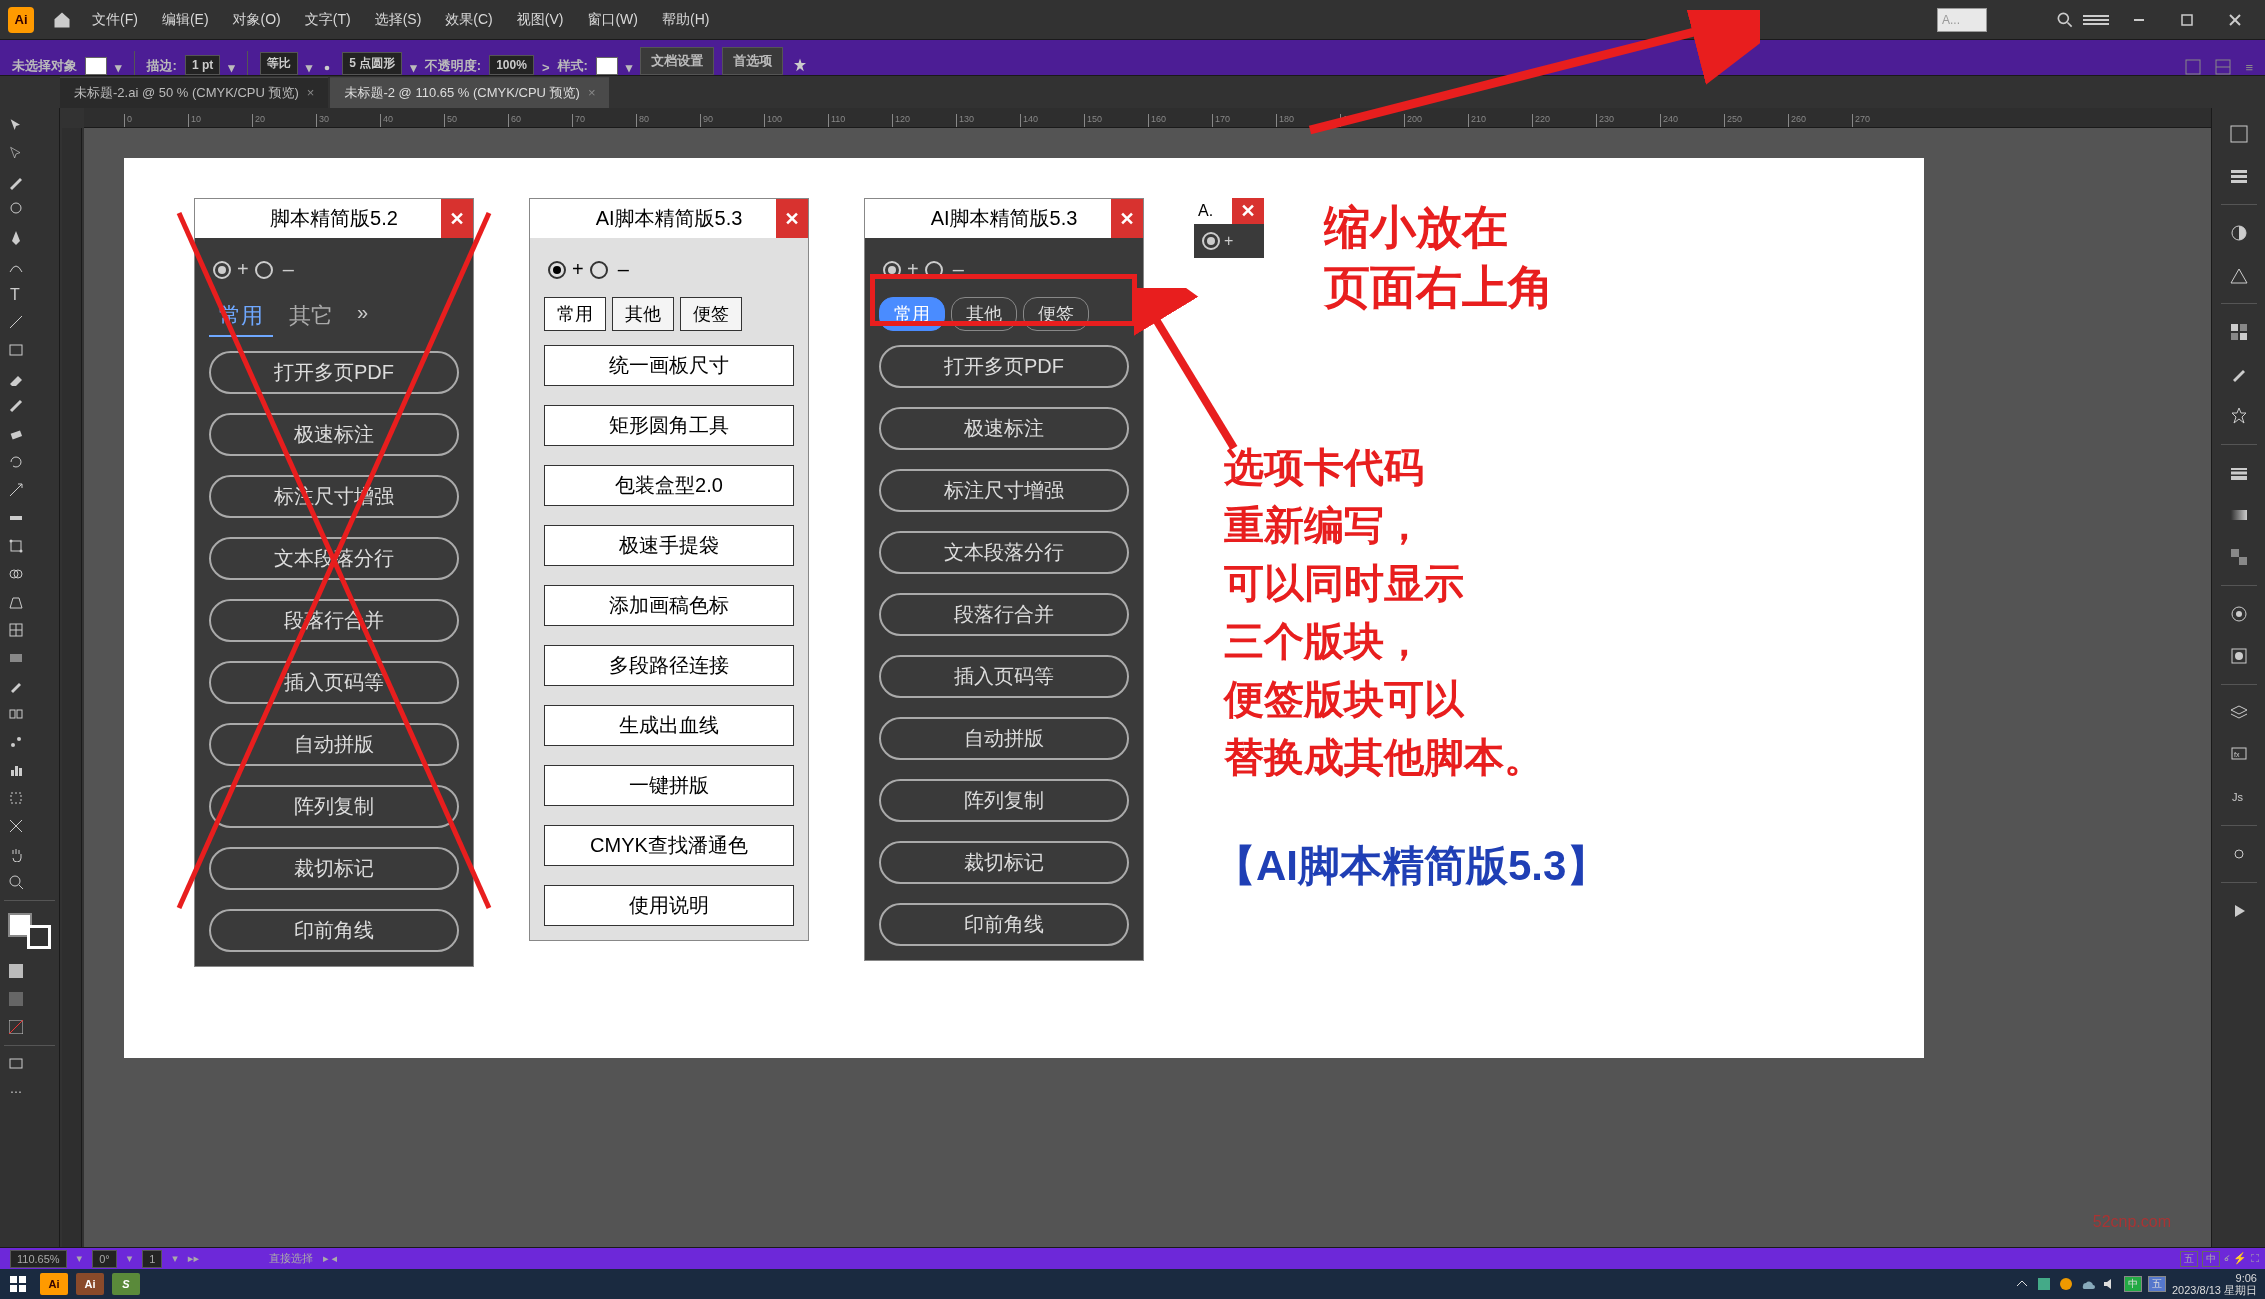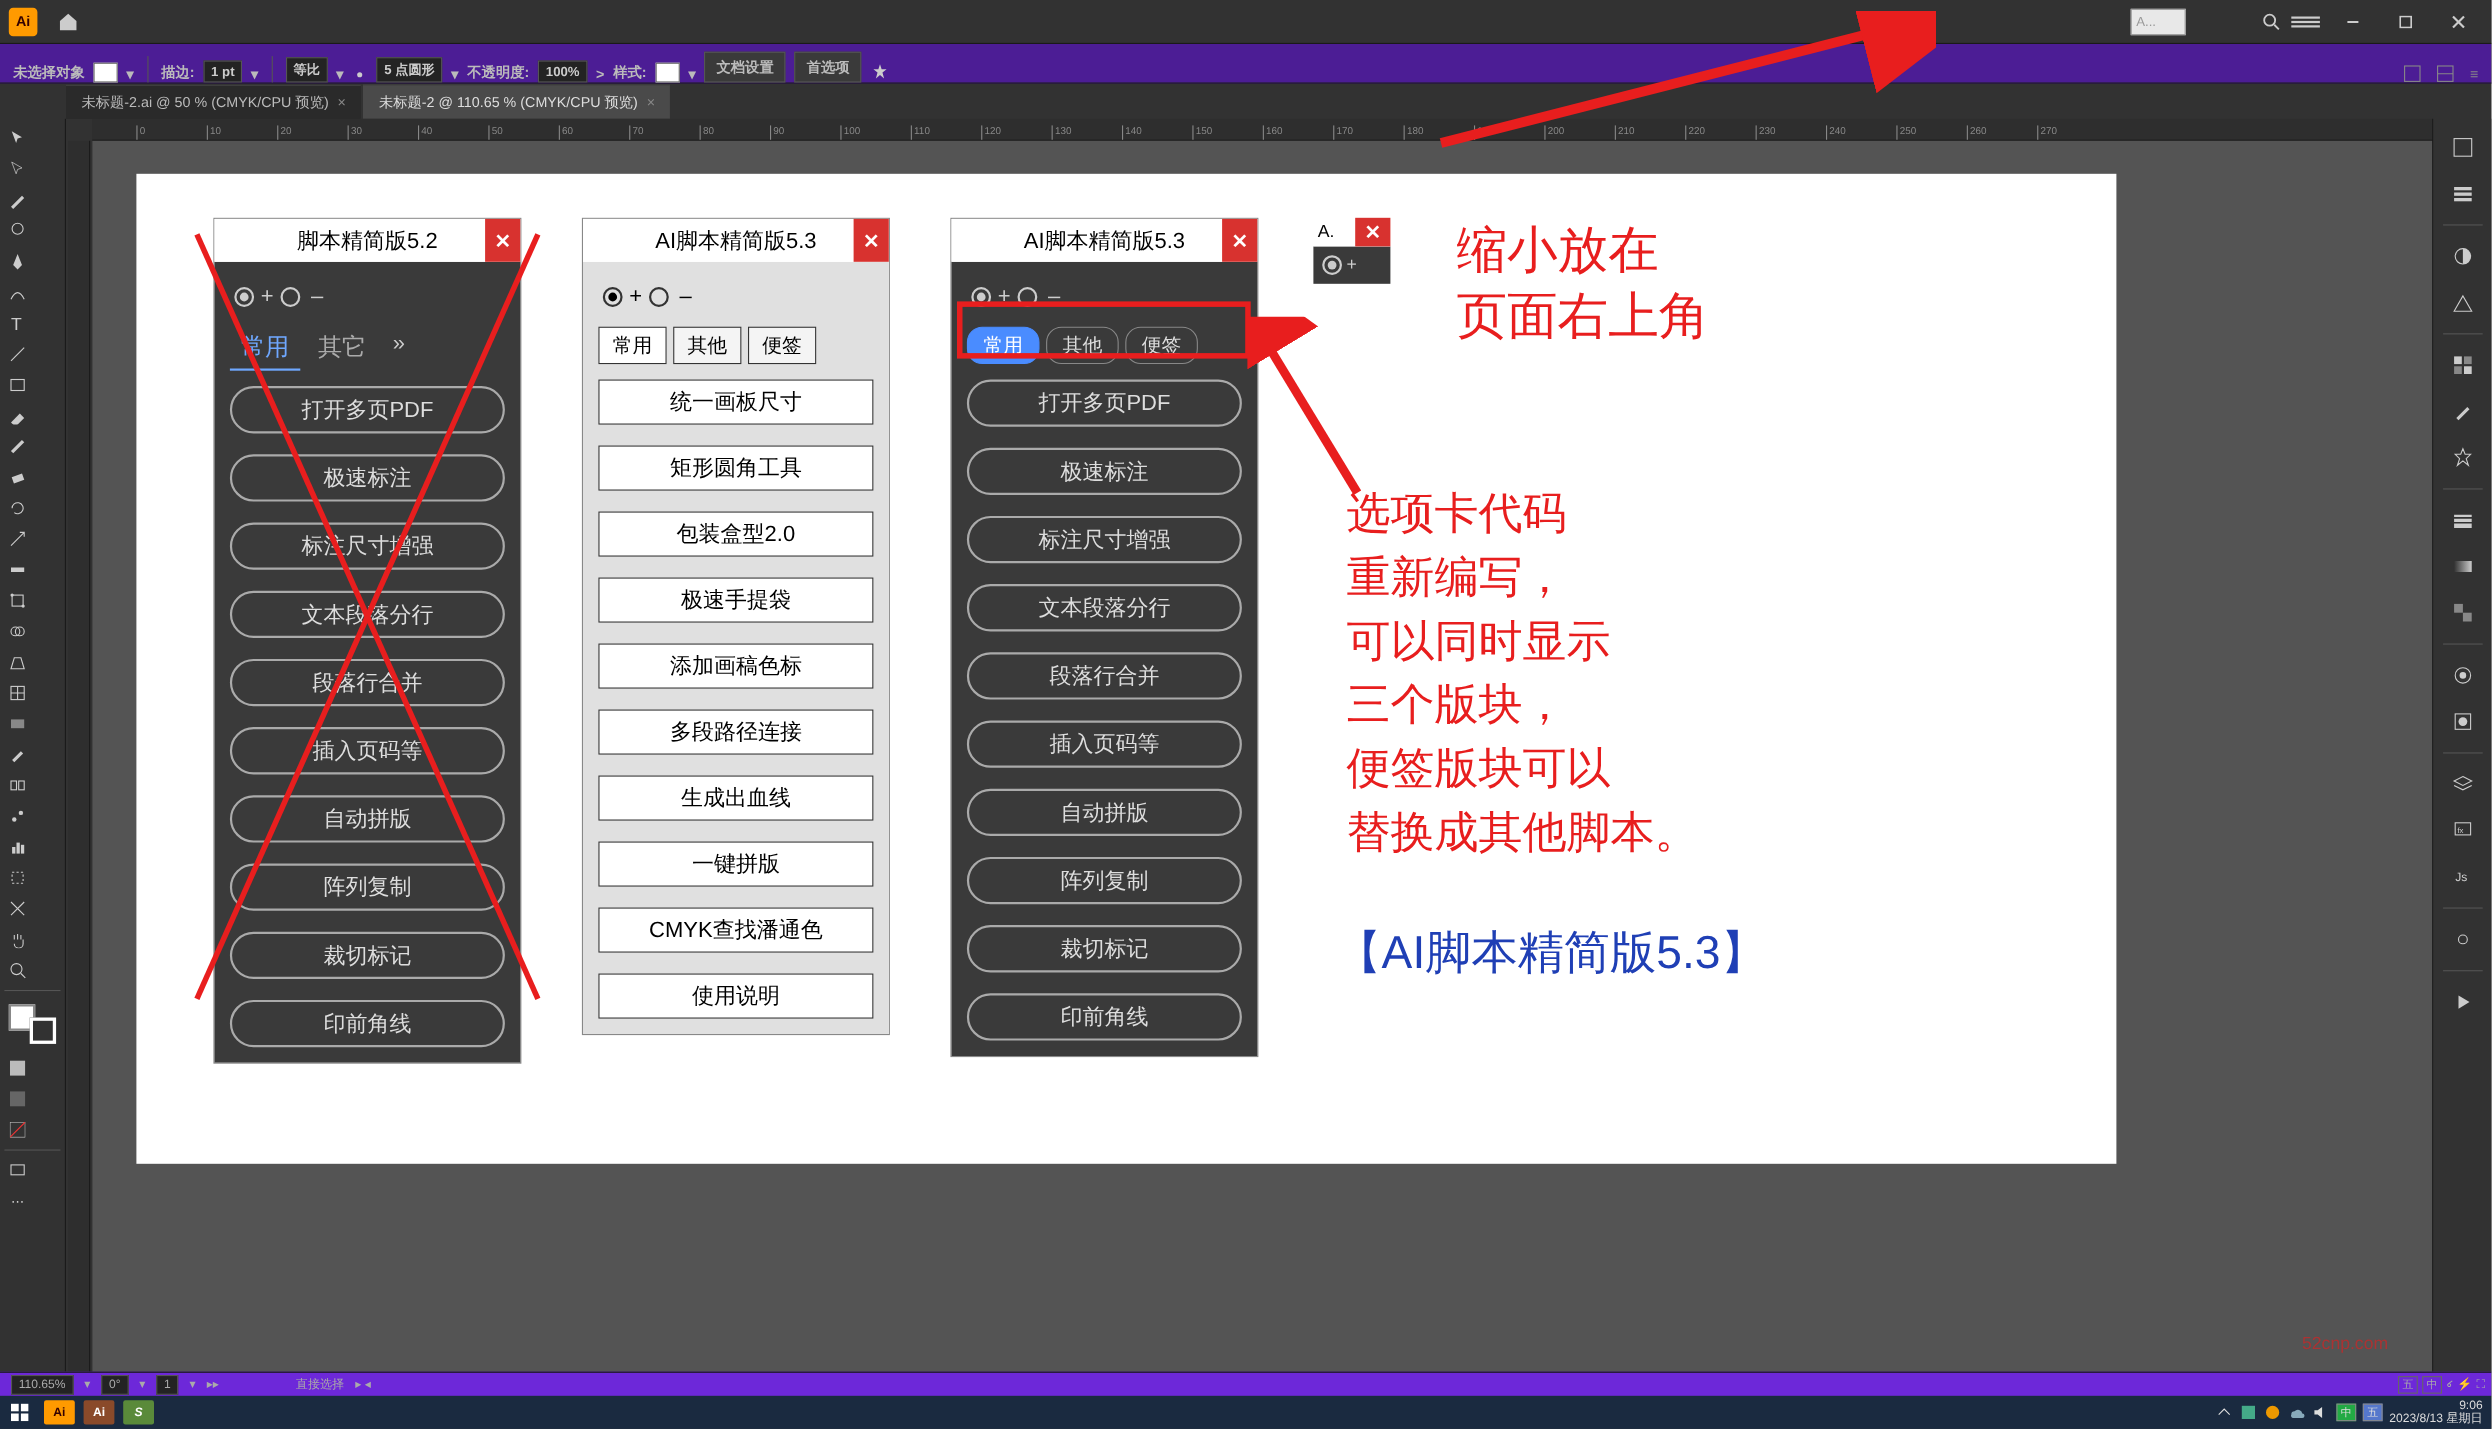--- a/index.html
+++ b/index.html
@@ -171,21 +171,21 @@
 
 .red-x {
   position: absolute; pointer-events: none;
 }
 .red-box {
   position: absolute; border: 5px solid #e81e1e; pointer-events: none;
 }
 
 
 .anno {
-  position: absolute; font-weight: 400; color: #e81e1e;
+  position: absolute; font-weight: 700; color: #e81e1e;
 }
 .anno1 { font-size: 46px; line-height: 1.3; }
 .anno2 { font-size: 40px; line-height: 1.45; }
 .anno3 { font-size: 42px; color: #1f3fb5; }
 
 
 .arrow { position: absolute; pointer-events: none; }
 
 
 .mini-panel {
@@ -224,20 +224,31 @@
 svg { display: block; }
 </style>
 </head>
 <body>
 
 <div class="topbar">
   <div class="ai-logo">Ai</div>
   <svg class="home-icon" viewBox="0 0 24 24">
       <path d="M3 11l9-8 9 8v10H3z"></path>
     </svg>
+  <div class="menu">
+    <span class="menu-item">文件(F)</span>
+    <span class="menu-item">编辑(E)</span>
+    <span class="menu-item">对象(O)</span>
+    <span class="menu-item">文字(T)</span>
+    <span class="menu-item">选择(S)</span>
+    <span class="menu-item">效果(C)</span>
+    <span class="menu-item">视图(V)</span>
+    <span class="menu-item">窗口(W)</span>
+    <span class="menu-item">帮助(H)</span>
+  </div>
   <div class="topbar-right">
     <div class="topbar-searchbox">A...</div>
     <svg class="search-icon" width="20" height="20" viewBox="0 0 24 24">
         <circle cx="10" cy="10" r="6" fill="none" stroke="#ccc" stroke-width="2"></circle>
         <line x1="15" y1="15" x2="20" y2="20" stroke="#ccc" stroke-width="2"></line>
       </svg>
     <div class="arrange-icon">
         <span></span>
         <span></span>
         <span></span>

